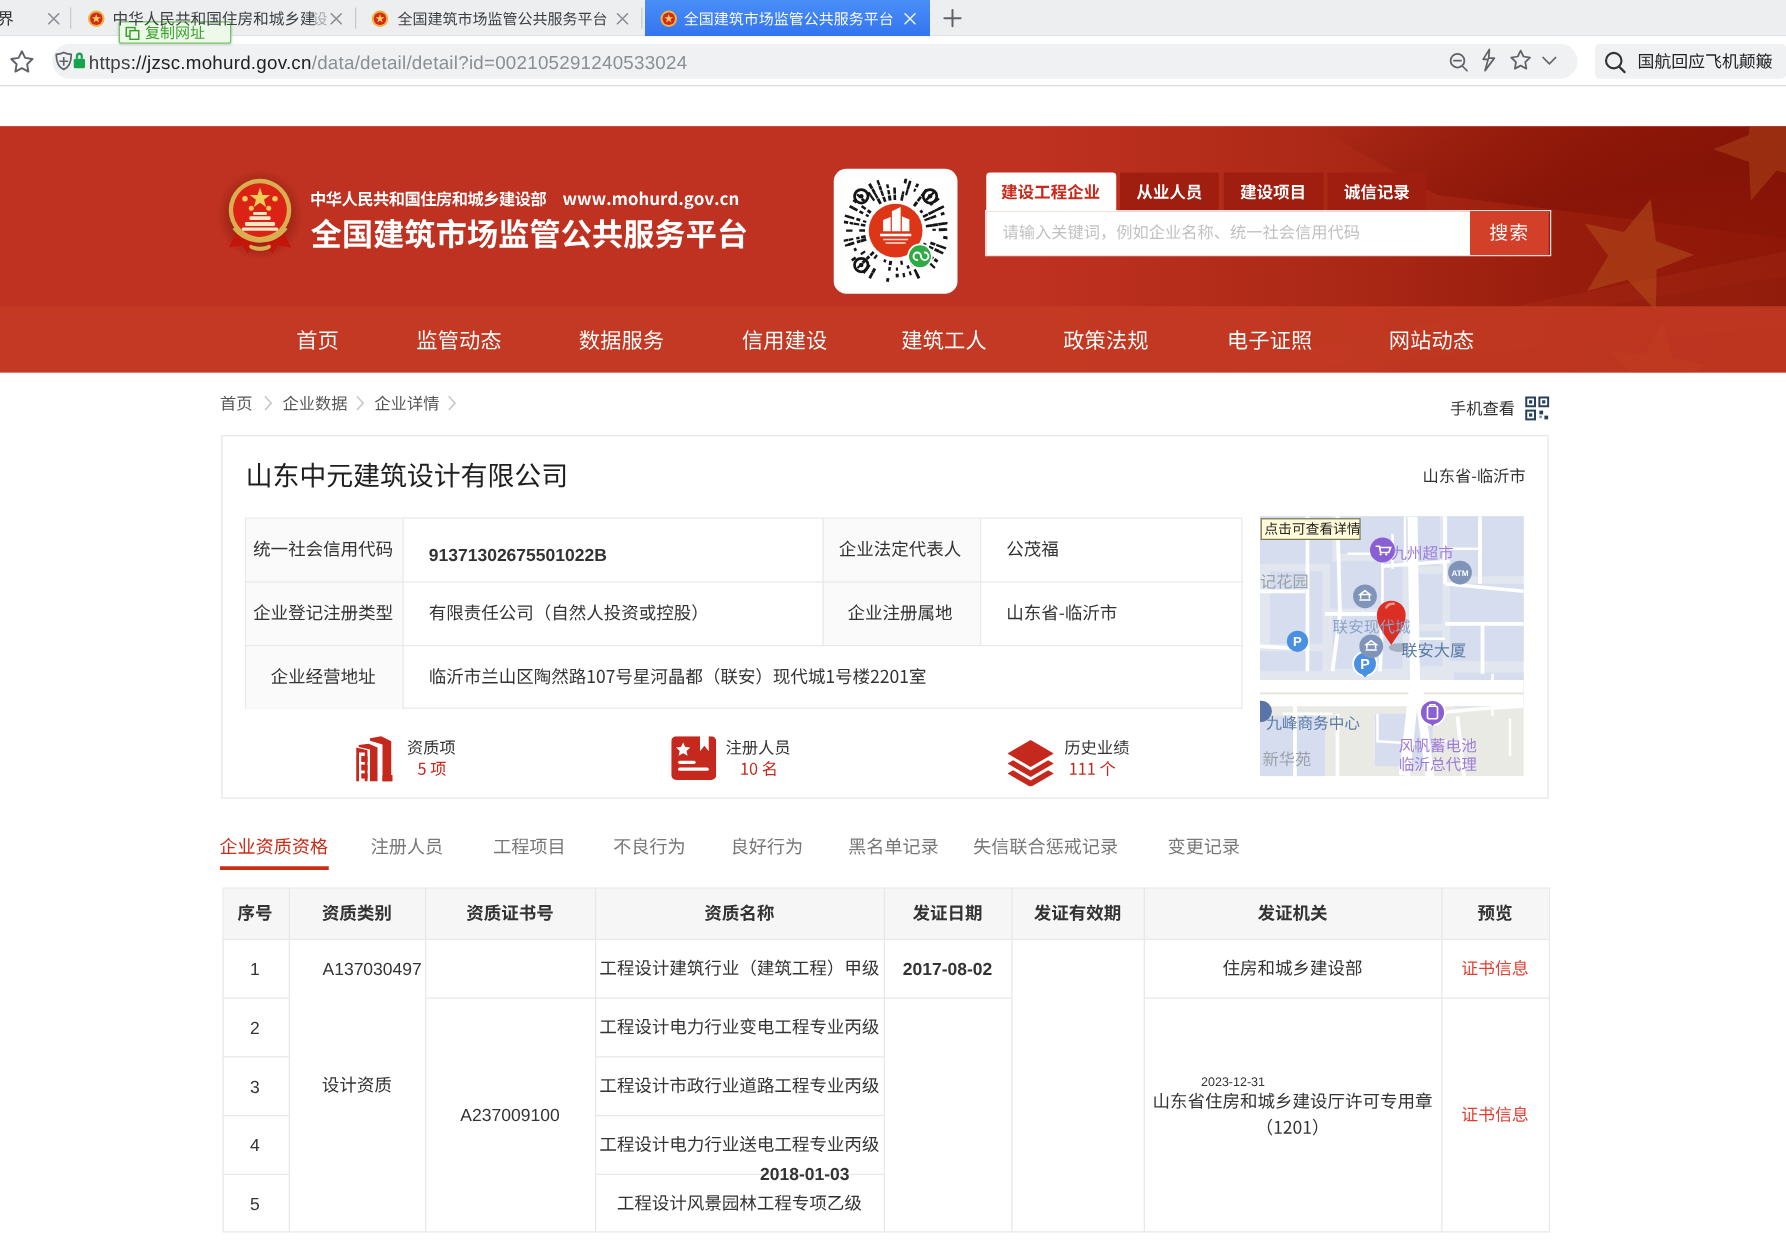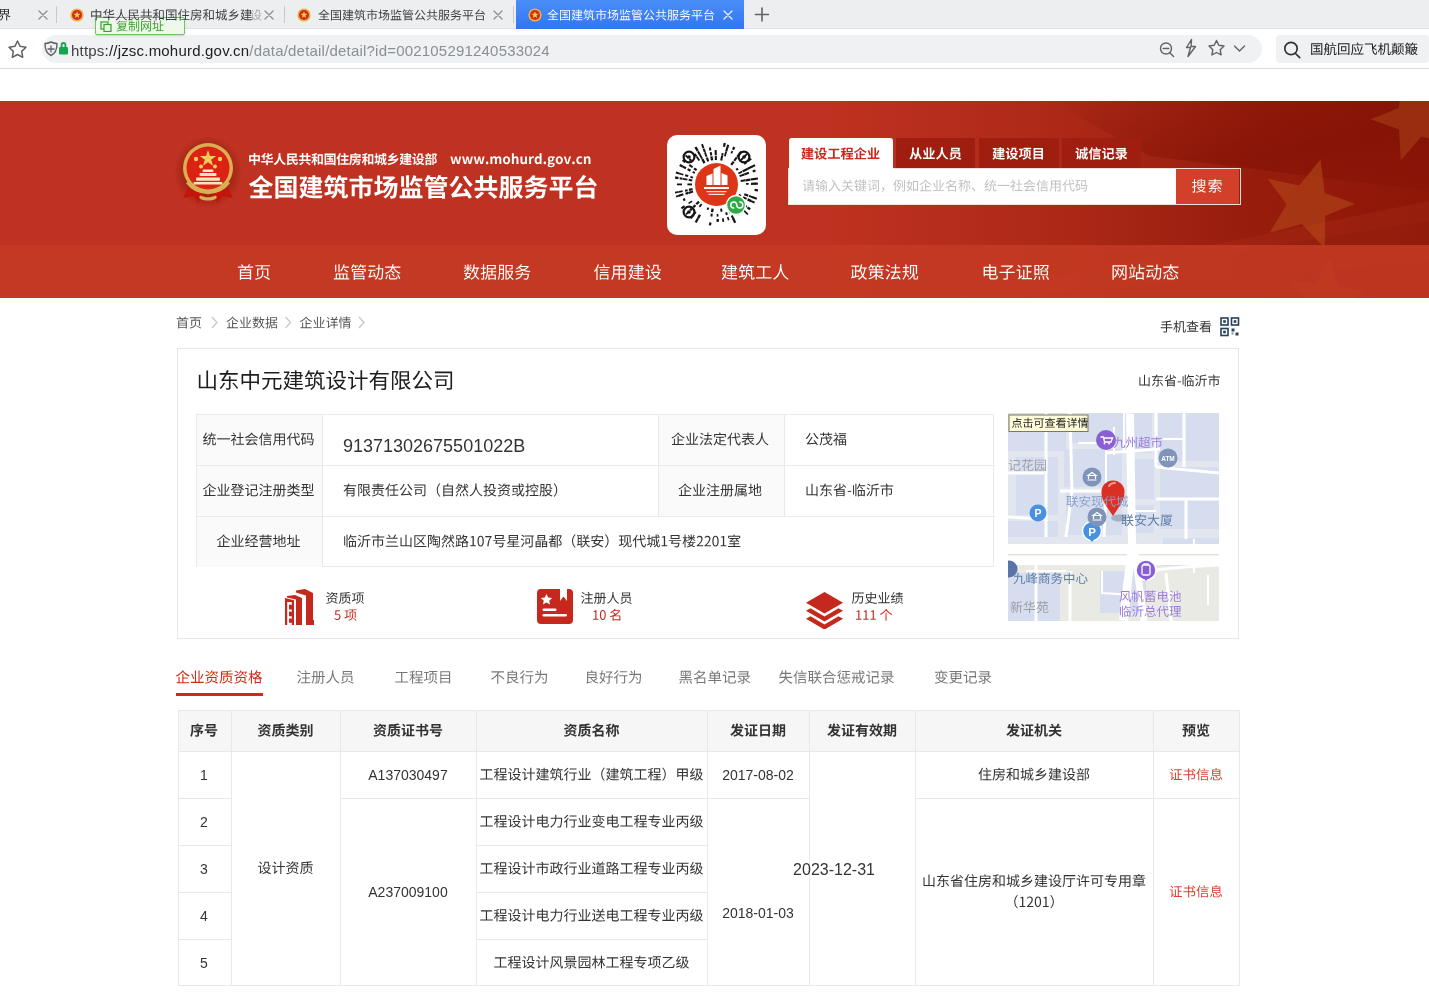--- a/index.html
+++ b/index.html
@@ -342,31 +342,31 @@
 <div class="abs" style="left:177.5px;top:798px;width:53.0px;height:1px;background:#e8e8e8"></div>
 <div class="abs" style="left:340px;top:798px;width:469px;height:1px;background:#e8e8e8"></div>
 <div class="abs" style="left:915px;top:798px;width:237.5px;height:1px;background:#e8e8e8"></div>
 <div class="abs" style="left:1152.5px;top:798px;width:87.0px;height:1px;background:#e8e8e8"></div>
 <div class="abs" style="left:177.5px;top:845px;width:53.0px;height:1px;background:#e8e8e8"></div>
 <div class="abs" style="left:476px;top:845px;width:231px;height:1px;background:#e8e8e8"></div>
 <div class="abs" style="left:177.5px;top:892px;width:53.0px;height:1px;background:#e8e8e8"></div>
 <div class="abs" style="left:476px;top:892px;width:231px;height:1px;background:#e8e8e8"></div>
 <div class="abs" style="left:177.5px;top:939px;width:53.0px;height:1px;background:#e8e8e8"></div>
 <div class="abs" style="left:476px;top:939px;width:231px;height:1px;background:#e8e8e8"></div>
-<div class="abs" style="left:343px;top:436.8px;font-size:18px;color:#333;font-weight:400;letter-spacing:0px;line-height:1">91371302675501022B</div>
+<div class="abs" style="left:343px;top:436.8px;font-size:14px;color:#333;font-weight:700;letter-spacing:0px;line-height:1">91371302675501022B</div>
 <div class="abs" style="left:54px;top:767.5px;width:300px;text-align:center;font-size:14px;color:#333;font-weight:400;letter-spacing:0px;line-height:1">1</div>
 <div class="abs" style="left:54px;top:814.5px;width:300px;text-align:center;font-size:14px;color:#333;font-weight:400;letter-spacing:0px;line-height:1">2</div>
 <div class="abs" style="left:54px;top:861.5px;width:300px;text-align:center;font-size:14px;color:#333;font-weight:400;letter-spacing:0px;line-height:1">3</div>
 <div class="abs" style="left:54px;top:908.5px;width:300px;text-align:center;font-size:14px;color:#333;font-weight:400;letter-spacing:0px;line-height:1">4</div>
 <div class="abs" style="left:54px;top:955.5px;width:300px;text-align:center;font-size:14px;color:#333;font-weight:400;letter-spacing:0px;line-height:1">5</div>
-<div class="abs" style="left:258px;top:767.5px;width:300px;text-align:center;font-size:14px;color:#333;font-weight:400;letter-spacing:0px;line-height:1">A137030497</div>
+<div class="abs" style="left:258px;top:767.5px;width:300px;font-size:14px;color:#333;font-weight:400;letter-spacing:0px;line-height:1">A137030497</div>
 <div class="abs" style="left:258px;top:884.5px;width:300px;text-align:center;font-size:14px;color:#333;font-weight:400;letter-spacing:0px;line-height:1">A237009100</div>
-<div class="abs" style="left:608px;top:767.5px;width:300px;text-align:center;font-size:14px;color:#333;font-weight:400;letter-spacing:0px;line-height:1">2017-08-02</div>
-<div class="abs" style="left:608px;top:906px;width:300px;text-align:center;font-size:14px;color:#333;font-weight:400;letter-spacing:0px;line-height:1">2018-01-03</div>
-<div class="abs" style="left:684px;top:861.5px;width:300px;text-align:center;font-size:16px;color:#333;font-weight:400;letter-spacing:0px;line-height:1">2023-12-31</div>
+<div class="abs" style="left:608px;top:767.5px;width:300px;text-align:center;font-size:14px;color:#333;font-weight:700;letter-spacing:0px;line-height:1">2017-08-02</div>
+<div class="abs" style="left:608px;top:932px;width:300px;text-align:left;font-size:14px;color:#333;font-weight:700;letter-spacing:0px;line-height:1">2018-01-03</div>
+<div class="abs" style="left:712px;top:861.5px;width:300px;text-align:right;font-size:10px;color:#333;font-weight:400;letter-spacing:0px;line-height:1">2023-12-31</div>
 <svg class="abs" style="left:1008px;top:413px" width="211" height="208" viewBox="0 0 211 208">
  <rect width="211" height="208" fill="#e9eae4"></rect>
  <rect x="0" y="0" width="211" height="131" fill="#e2e7ef"></rect>
  <g fill="#d5ddee">
   <path d="M0 0h58v38H0z"></path>
       <path d="M64 0h56v30H64z"></path>
       <path d="M126 0h18v40h-18z"></path>
       <path d="M150 0h61v48h-61z"></path>
   <path d="M8 44h42v58H8z"></path>
       <path d="M56 36h58v38H56z"></path>

